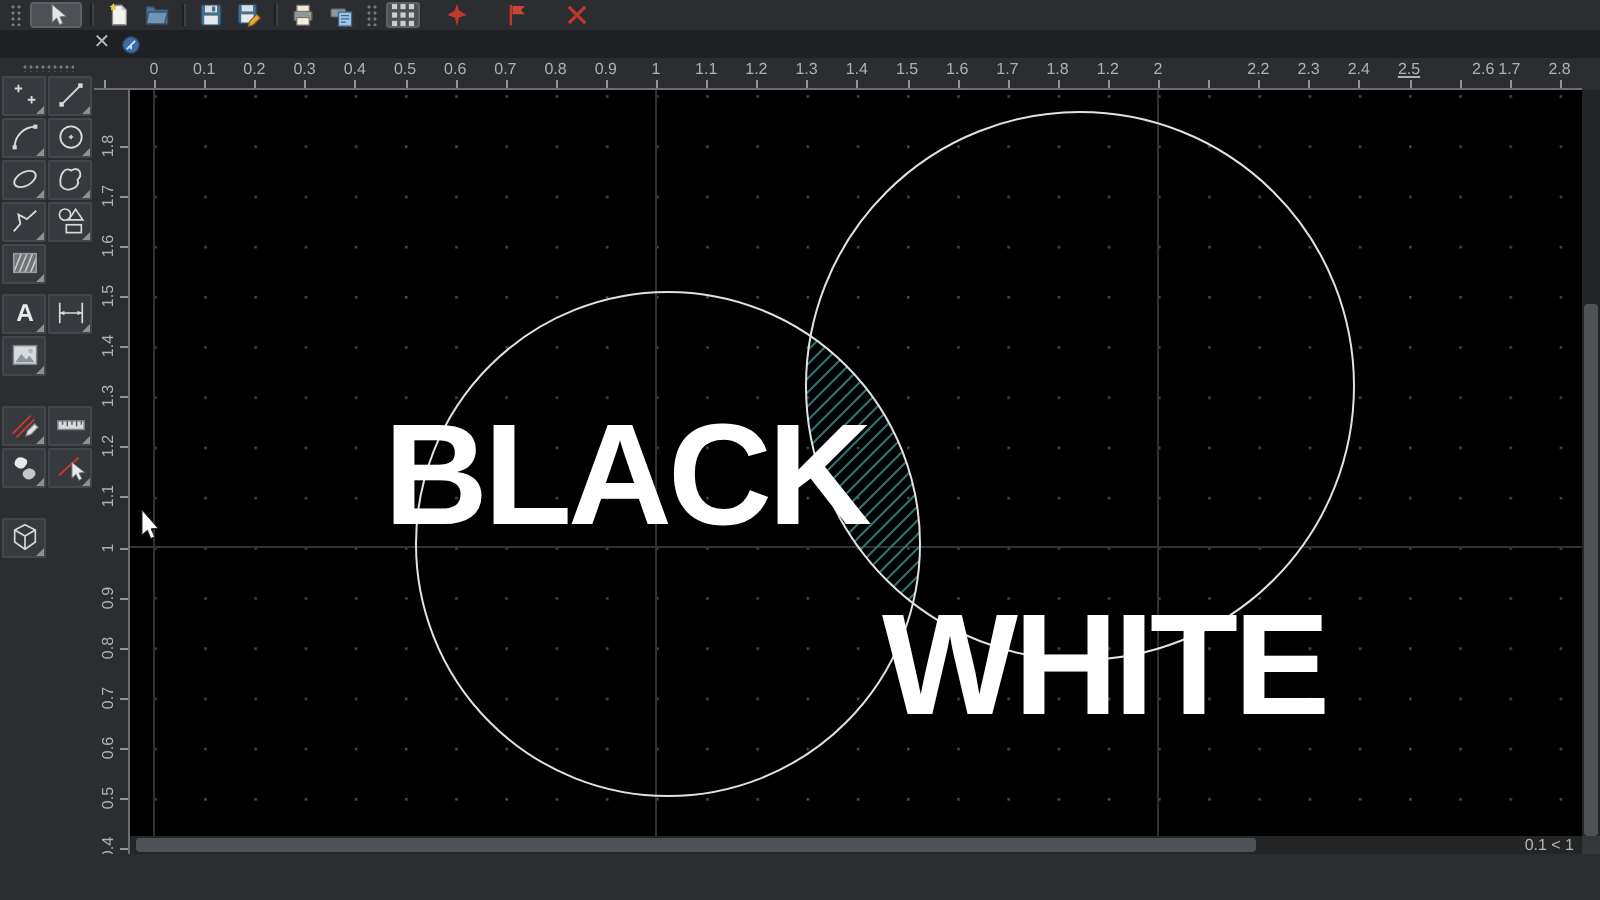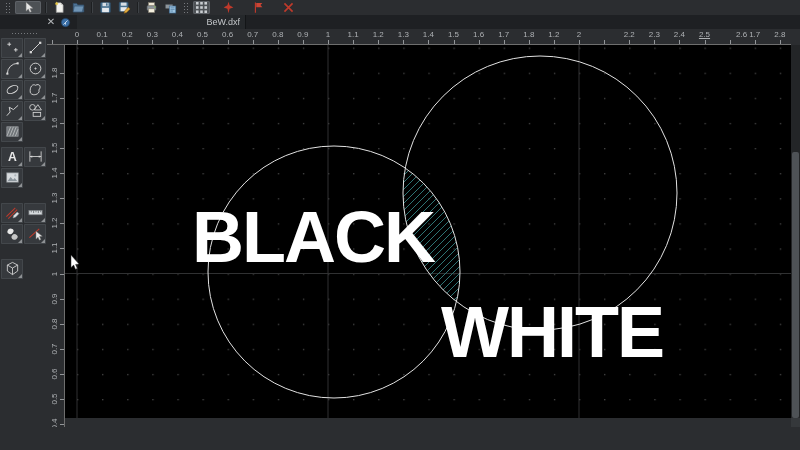--- a/index.html
+++ b/index.html
@@ -196,23 +196,20 @@
     </div>
 
   <div class="tabbar">
     <span class="tab-close">✕</span>
     <span class="tab-appicon">
       <svg viewBox="0 0 16 16">
           <circle cx="8" cy="8" r="6" fill="#3a6ea5" stroke="#24466a"></circle>
           <path d="M5 11L11 5M8 11V8" stroke="#dce8f4" stroke-width="1.2" fill="none"></path>
         </svg>
     </span>
-    <div class="tab">
-      <span class="tab-title">BeW.dxf</span>
-    </div>
   </div>
 
   <div class="sidebar" id="sidebar">
     <div class="side-grab"></div>
   <div class="trow">
         <div class="sbtn">
           <span style="display:flex">
             <svg viewBox="0 0 16 16">
               <path d="M4.5 2.5v4M2.5 4.5h4M11.5 8.5v4M9.5 10.5h4" stroke="#d8d8d8" fill="none"></path>
             </svg>
@@ -495,15 +492,19 @@
 
     <text id="t0" fill="#ffffff" font-family="Liberation Sans, sans-serif" font-weight="bold" letter-spacing="-2" x="127" y="217" font-size="72">BLACK</text>
     <text id="t1" fill="#ffffff" font-family="Liberation Sans, sans-serif" font-weight="bold" letter-spacing="-2" x="376" y="312" font-size="72">WHITE</text>
 
     <path d="M6 210v12.5l2.7-2.4 1.7 4.1 1.9-.8-1.7-4 3.4-.3z" fill="#ffffff" stroke="#2b2b2b" stroke-width="0.5"></path>
   </svg>
 
   <div class="vscroll">
     <div class="vthumb"></div>
   </div>
+  <div class="hscroll">
+    <div class="hthumb"></div>
+    <span class="grid-status">0.1 &lt; 1</span>
+  </div>
   <div class="corner2"></div>
 
 </div>
 
 </body></html>

